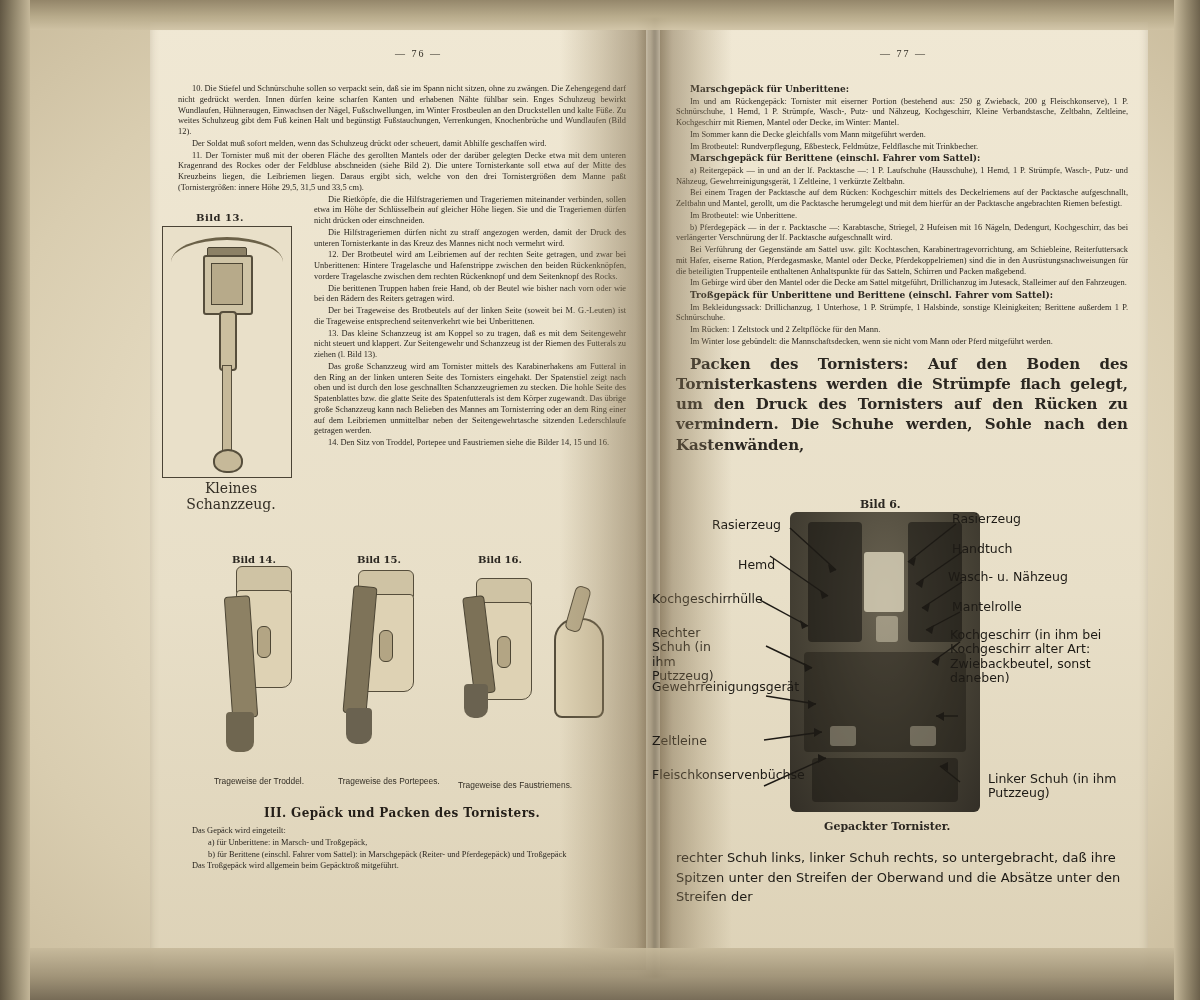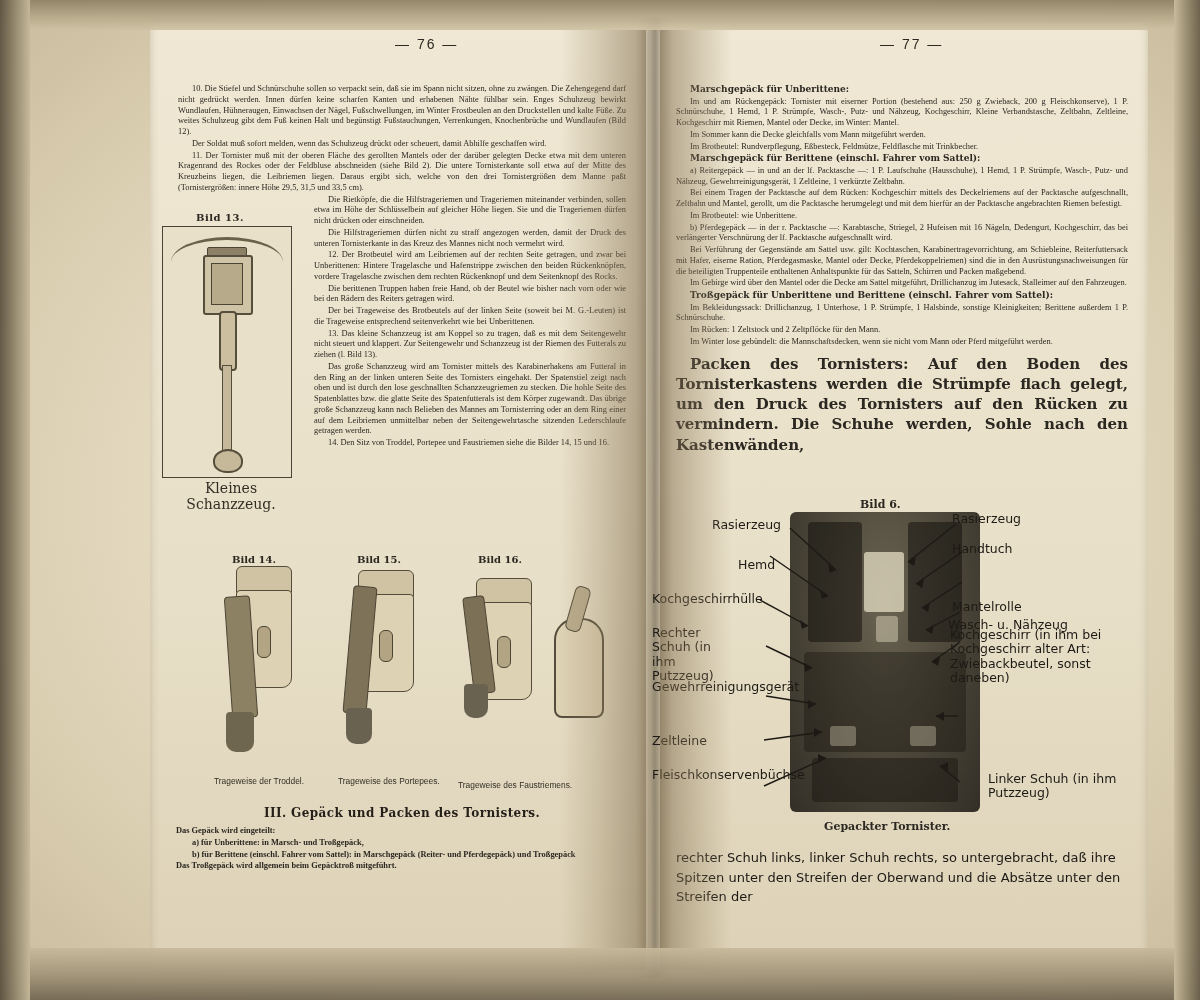--- a/index.html
+++ b/index.html
@@ -29,22 +29,22 @@
   }
   .page-sheet{
     position:absolute;top:22px;height:950px;
     background:linear-gradient(180deg,#f0e8d4,#e8dfc8 60%,#ddd2b7);
     box-shadow:0 0 8px rgba(90,75,50,.25) inset;
   }
   .sheet-left{left:150px;width:500px;}
   .sheet-right{right:52px;width:500px;}
 
   .folio{
-    position:absolute;top:36px;font-size:14px;letter-spacing:2px;color:#2e2a22;
-    font-family:Liberation Sans, sans-serif;
+    position:absolute;top:48px;font-size:10px;letter-spacing:2px;color:#2e2a22;
+    font-family:Liberation Serif, serif;
   }
   .folio.l{left:395px;}
   .folio.r{left:880px;}
 
   .col{
     position:absolute;
     font-size:8.4px;line-height:1.28;
     color:#2b2721;
     text-align:justify;
     font-family:"Liberation Serif", serif;
@@ -91,21 +91,21 @@
   .tassel, .pouch{position:absolute;}
   .pouch-body{position:absolute;width:54px;height:96px;background:#ded2b4;border:1.5px solid #554d3b;border-radius:4px 4px 10px 10px;}
   .pouch-flap{position:absolute;width:54px;height:26px;background:#cfc3a4;border:1.5px solid #554d3b;border-radius:6px 6px 2px 2px;}
   .pouch-hole{position:absolute;width:12px;height:30px;background:#b3a584;border:1px solid #4d4634;border-radius:6px;}
 
   .heading-III{
     position:absolute;left:178px;top:806px;width:448px;text-align:center;
     font-size:12px;font-weight:bold;font-family:"DejaVu Serif",serif;color:#241f19;
     letter-spacing:.4px;
   }
-  #left-foot{left:162px;top:826px;width:448px;font-weight:bold;}
+  #left-foot{left:178px;top:826px;width:448px;}
 
   
   #right-text{left:676px;top:84px;width:452px;}
   .bold-fr{font-weight:bold;font-family:"DejaVu Serif",serif;}
 
   .bild17-hdr{position:absolute;left:860px;top:498px;font-size:11px;font-weight:bold;font-family:"DejaVu Serif",serif;color:#2b2721;}
   .photo{
     position:absolute;left:790px;top:512px;width:190px;height:300px;
     background:
       radial-gradient(ellipse at 50% 30%, #6a6352 0%, #4a4538 55%, #332f27 100%);
@@ -282,21 +282,21 @@
   <div class="annot" style="left:738px;top:558px;">Hemd</div>
 
   <div class="annot left" style="left:652px;top:592px;">Kochgeschirrhülle</div>
   <div class="annot left" style="left:652px;top:626px;width:86px;">Rechter Schuh (in ihm Putzzeug)</div>
   <div class="annot left" style="left:652px;top:680px;width:84px;">Gewehrreinigungsgerät</div>
   <div class="annot left" style="left:652px;top:734px;">Zeltleine</div>
   <div class="annot left" style="left:652px;top:768px;width:92px;">Fleischkonservenbüchse</div>
 
   <div class="annot right" style="left:952px;top:512px;">Rasierzeug</div>
   <div class="annot right" style="left:952px;top:542px;">Handtuch</div>
-  <div class="annot right" style="left:948px;top:570px;margin-top:48px;">Wasch- u. Nähzeug</div>
+  <div class="annot right" style="left:948px;top:570px;">Wasch- u. Nähzeug</div>
   <div class="annot right" style="left:952px;top:600px;">Mantelrolle</div>
   <div class="annot right" style="left:950px;top:628px;width:156px;">Kochgeschirr (in ihm bei Kochgeschirr alter Art: Zwiebackbeutel, sonst daneben)</div>
   <div class="annot right" style="left:988px;top:772px;width:130px;">Linker Schuh (in ihm Putzzeug)</div>
 
   <div class="bottom-lines">rechter Schuh links, linker Schuh rechts, so untergebracht, daß ihre Spitzen unter den Streifen der Oberwand und die Absätze unter den Streifen der</div>
 
   <div class="shadow-curl"></div>
   <div class="shadow-curl-r"></div>
 
   <div class="edge-top"></div>

